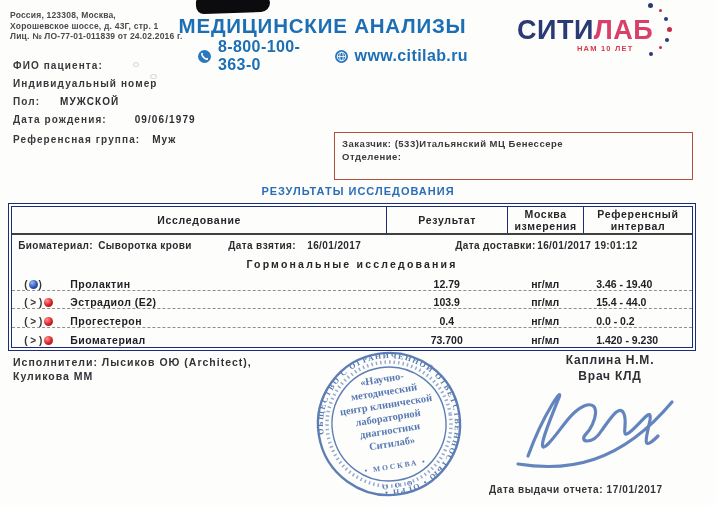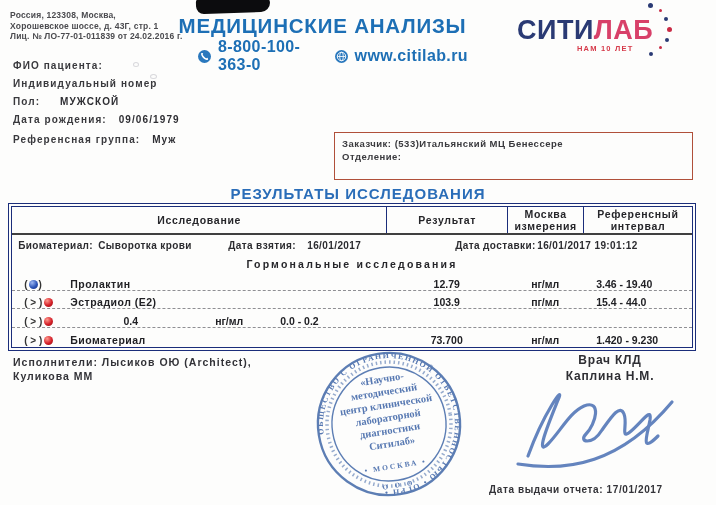--- a/index.html
+++ b/index.html
@@ -32,21 +32,21 @@
   .pline .value { font-weight:700; color:#2e2e33; }
   .smudge { position:absolute; border:1px solid #c9c9ce; border-radius:50%; opacity:.7; }
 
   
   .customer-box { position:absolute; left:334px; top:132px; width:359px; height:48px;
           border:1.6px solid #b0503a; padding:4px 7px; font-size:9.5px; font-weight:700;
           line-height:13px; color:#3a3a3e; letter-spacing:.5px; }
 
   
   .results-title { position:absolute; left:0; top:185px; width:716px; text-align:center;
-          font-size:15px; font-weight:700; color:#2a6db8; letter-spacing:1px; }
+          font-size:11px; font-weight:700; color:#2a6db8; letter-spacing:1px; }
   .rtable { position:absolute; left:8px; top:203px; width:688px; height:148px;
           border:1.6px solid #1b2d7a; }
   .rtable::after { content:""; position:absolute; inset:1.6px; border:1.5px solid #1b2d7a; }
   .rtable-in { position:absolute; inset:3.2px; z-index:2; }
   .thead { display:flex; height:28px; border-bottom:2px solid #404040; }
   .th { display:flex; align-items:center; justify-content:center; text-align:center;
           font-size:10.5px; font-weight:700; color:#26262a; letter-spacing:.7px; line-height:12px; }
   .th + .th { border-left:1.5px solid #1b2d7a; }
   .th1 { width:374px; } .th2 { width:121px; } .th3 { width:76px; } .th4 { flex:1; }
   .bio-row { position:relative; height:21px; font-size:10px; font-weight:700; color:#2c2c30; }
@@ -130,21 +130,21 @@
   <div class="pline" style="top:78px">
     <span>Индивидуальный номер</span>
   </div>
   <span class="smudge" style="left:150px;top:74px;width:7px;height:5px"></span>
   <div class="pline" style="top:96px">
     <span>Пол:</span>
     <span class="value" style="margin-left:16px">МУЖСКОЙ</span>
   </div>
   <div class="pline" style="top:114px">
     <span>Дата рождения:</span>
-    <span class="value" style="margin-left:8px">09/06/1979</span>
+    <span class="value" style="margin-left:24px">09/06/1979</span>
   </div>
   <div class="pline" style="top:134px">
     <span>Референсная группа:</span>
     <span class="value" style="margin-left:8px">Муж</span>
   </div>
 
   <div class="customer-box">
     <div>Заказчик: (533)Итальянский МЦ Бенессере</div>
     <div>Отделение:</div>
   </div>
@@ -190,20 +190,21 @@
         <div class="cell-result">103.9</div>
         <div class="cell-units">пг/мл</div>
         <div class="cell-ref">15.4 - 44.0</div>
       </div>
       <div class="data-row sep">
         <div class="cell-flag">
             <span class="flag high">
               <i class="ball"></i>
             </span>
           </div>
+        <div class="cell-name">Прогестерон</div>
         <div class="cell-result">0.4</div>
         <div class="cell-units">нг/мл</div>
         <div class="cell-ref">0.0 - 0.2</div>
       </div>
       <div class="data-row">
         <div class="cell-flag">
             <span class="flag high">
               <i class="ball"></i>
             </span>
           </div>
@@ -214,22 +215,22 @@
       </div>
     </div>
   </div>
 
   <div class="performers">
     <div>Исполнители: Лысиков ОЮ (Architect),</div>
     <div>Куликова ММ</div>
   </div>
 
   <div class="doctor-block">
+    <div>Каплина Н.М.</div>
     <div>Врач КЛД</div>
-    <div>Каплина Н.М.</div>
   </div>
 
   <svg class="signature" width="190" height="100" viewBox="0 0 190 100">
     <g fill="none" stroke="#5478b8" stroke-width="3.2" stroke-linecap="round" opacity="0.9">
       <path d="M 28,82 C 44,38 66,8 58,26 C 50,46 34,84 48,70 C 60,58 70,38 84,32 C 102,25 96,50 86,60 C 78,68 92,72 102,56 C 112,42 120,30 124,40 C 128,50 120,66 130,58 C 142,48 152,32 150,46 C 147,62 140,80 158,62"></path>
       <path d="M 18,90 C 68,98 120,90 172,28"></path>
     </g>
   </svg>
 
   <svg class="stamp" width="172" height="170" viewBox="0 0 172 170">

